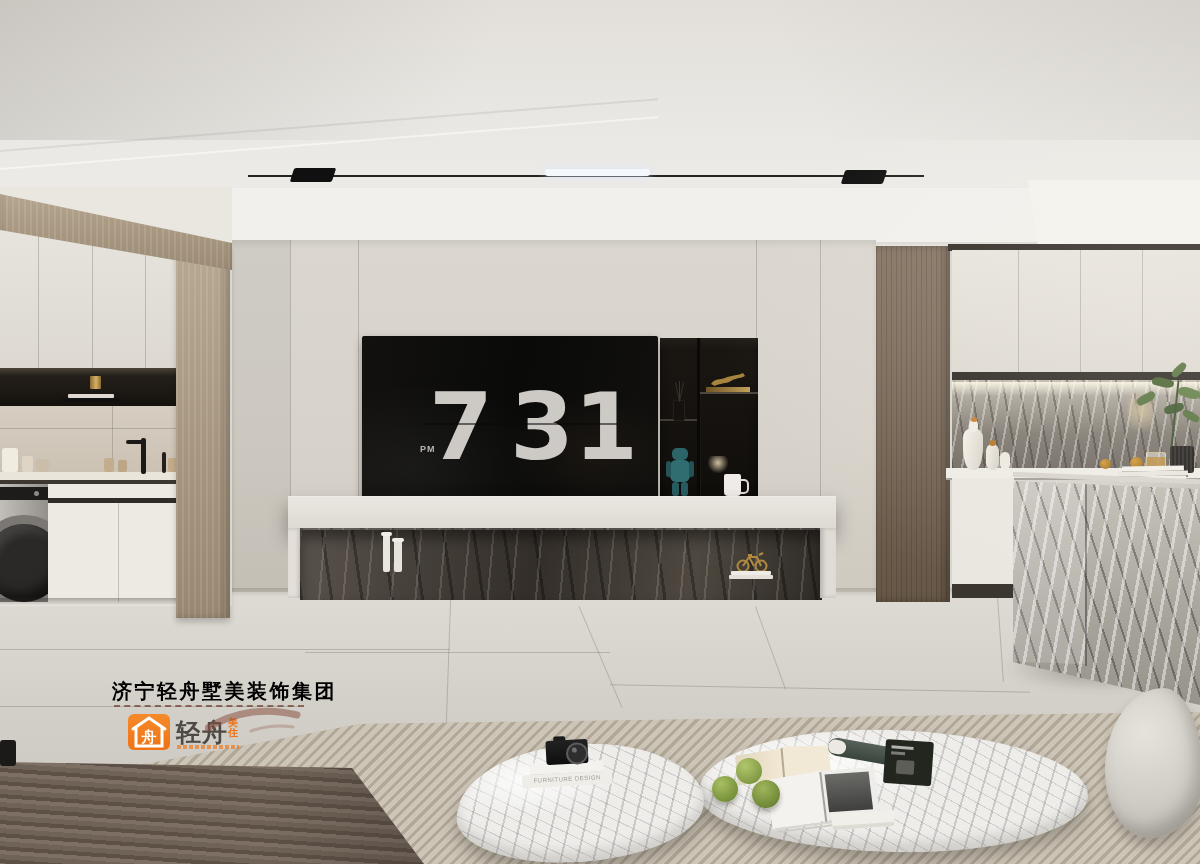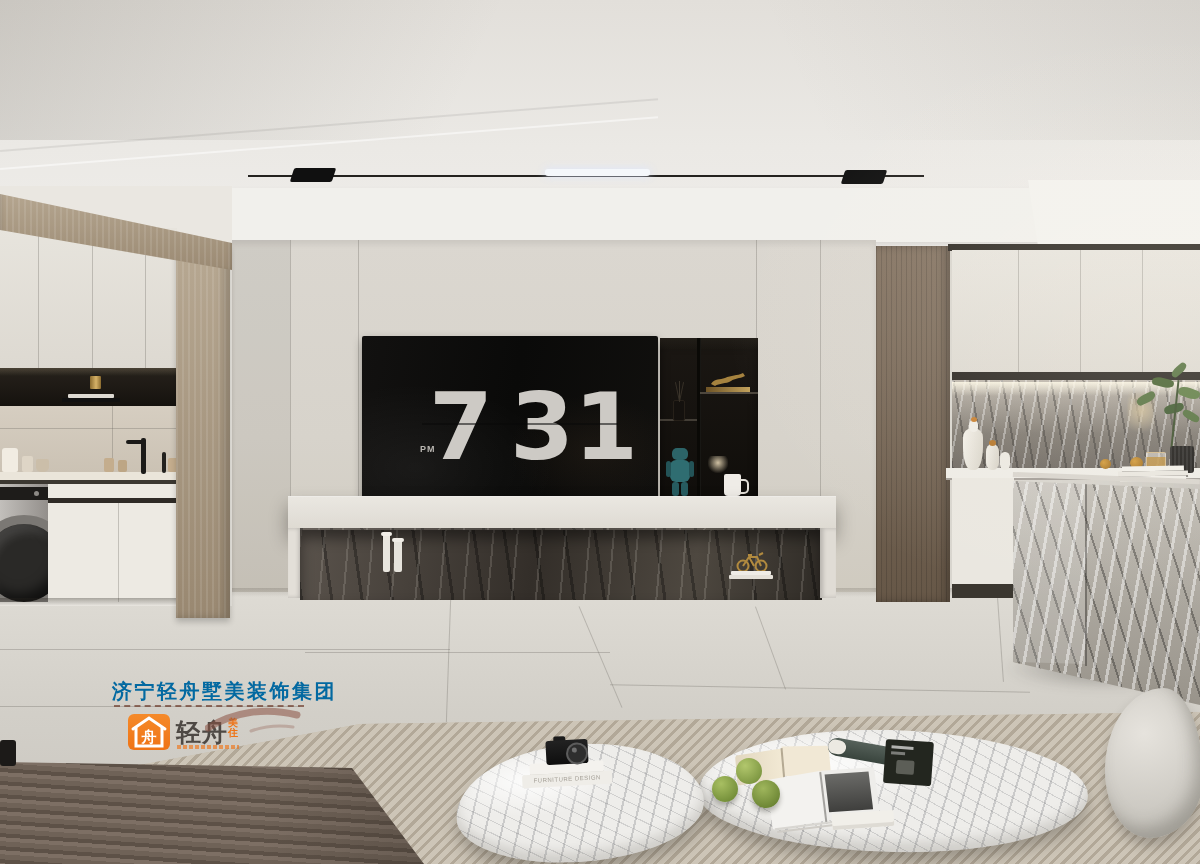--- a/index.html
+++ b/index.html
@@ -26,21 +26,21 @@
     repeating-linear-gradient(100deg,rgba(255,255,255,.35) 0 2px,rgba(0,0,0,0) 2px 12px),
     repeating-linear-gradient(80deg,rgba(40,38,36,.38) 0 2px,rgba(0,0,0,0) 2px 16px),
     linear-gradient(180deg,#bdb6ac,#7e7870 60%,#6f6962);}
   .marble-white{background:
     radial-gradient(60% 50% at 30% 30%,rgba(255,255,255,.85),rgba(255,255,255,0) 60%),
     repeating-linear-gradient(105deg,rgba(110,112,118,.28) 0 2px,rgba(0,0,0,0) 2px 16px),
     repeating-linear-gradient(28deg,rgba(90,92,98,.20) 0 1px,rgba(0,0,0,0) 1px 11px),
     #eeedea;}
   .cab{background:linear-gradient(180deg,#e7e4dd,#ddd9d1);}
   .wm-title{font-family:"Liberation Serif",serif;font-weight:bold;font-size:20px;
-    color:#0369a1;letter-spacing:2.5px;white-space:nowrap;}
+    color:#000000;letter-spacing:2.5px;white-space:nowrap;}
   .wm-brand{font-weight:bold;font-size:25px;color:#4e4944;letter-spacing:1px;}
   .wm-sub{font-size:10px;line-height:10px;color:#ef7315;font-weight:bold;}
   .clock-digit{position:absolute;font-family:"DejaVu Sans",sans-serif;font-weight:bold;
     font-size:92px;line-height:1;color:#cdcac5;text-align:center;}
   .spine{font-size:6px;letter-spacing:.5px;color:#a39e95;text-align:center;line-height:12px;}
   .leaf{position:absolute;background:#55713f;border-radius:50% 4px 50% 4px;}
 </style>
 </head>
 <body>
 

